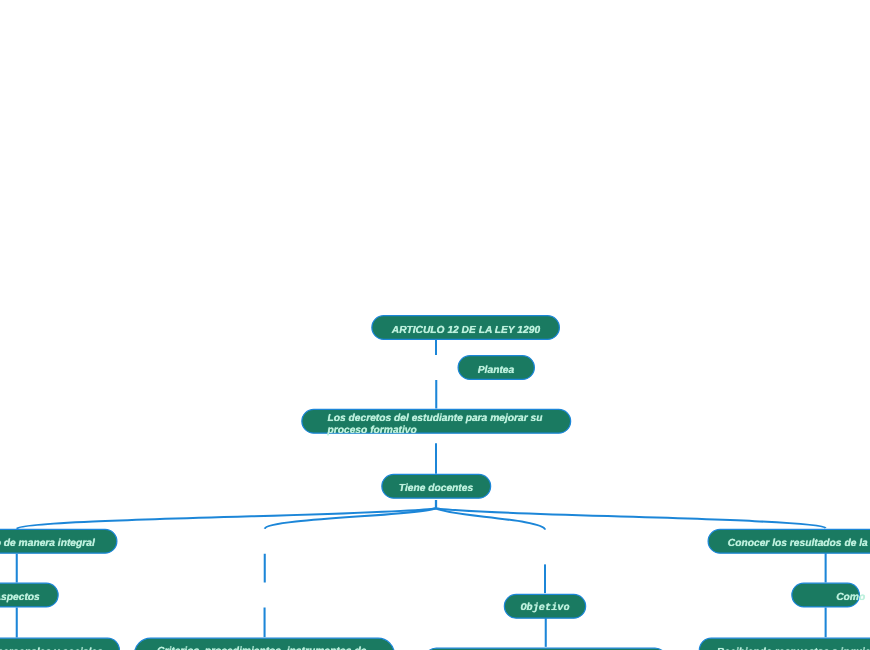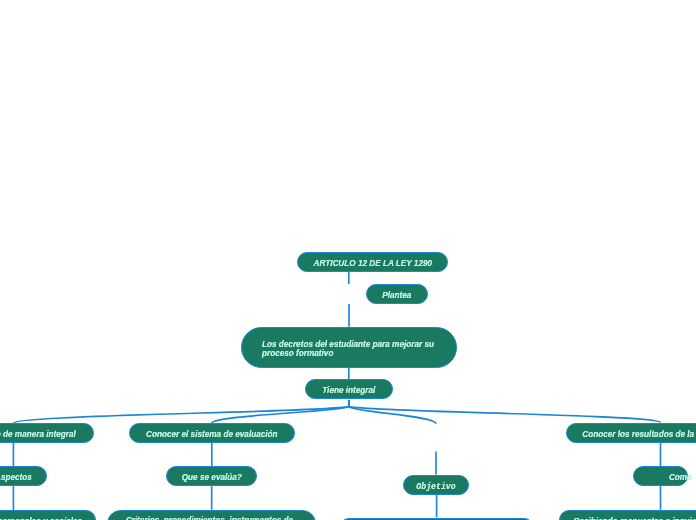--- a/index.html
+++ b/index.html
@@ -44,48 +44,42 @@
     </svg>
 
   <div class="node" style="left: 273.3px; top: 252px; width: 151px; height: 20px; margin-left: 24px;">
     <span>ARTICULO 12 DE LA LEY 1290</span>
     </div>
 
   <div class="node" style="left: 317.8px; top: 284px; width: 62px; height: 20px; margin-left: 48px;">
     <span>Plantea</span>
     </div>
 
-  <div class="node wrap" style="left: 240.8px; top: 326.8px; width: 216.4px; height: 41px;">
+  <div class="node wrap" style="left: 240.8px; top: 326.8px; width: 216.4px; height: 20px;">
     <span style="width: 174px;">Los decretos del estudiante para mejorar su proceso formativo</span>
     </div>
 
   <div class="node" style="left: 304.8px; top: 379px; width: 88px; height: 20px;">
-    <span>Tiene integral</span>
+    <span>Tiene docentes</span>
     </div>
 
   <div class="node wrap nowrap" style="left: -67px; top: 423px; width: 161px; height: 20px;">
     <span style="width: 127.4px;">Ser evaluado de manera integral</span>
     </div>
 
-  <div class="node" style="left: 128.8px; top: 423px; width: 166px; height: 20px;">
-    <span>Conocer el sistema de evaluación</span>
-    </div>
 
 
   <div class="node" style="left: 566.25px; top: 422.5px; width: 188.5px; height: 20px;">
     <span>Conocer los resultados de la evaluación</span>
     </div>
 
   <div class="node" style="left: -20.6px; top: 466px; width: 68px; height: 20px;">
     <span>Aspectos</span>
     </div>
 
-  <div class="node" style="left: 166.3px; top: 466px; width: 91px; height: 20px;">
-    <span>Que se evalúa?</span>
-    </div>
 
   <div class="node" style="left: 403px; top: 474.5px; width: 66px; height: 20px; font-family: Liberation Mono, monospace;">
     <span>Objetivo</span>
     </div>
 
   <div class="node" style="left: 633px; top: 466px; width: 55px; height: 20px; padding-left: 40px;">
     <span>Como</span>
     </div>
 
   <div class="node" style="left: -69.6px; top: 510px; width: 166px; height: 20px;">

